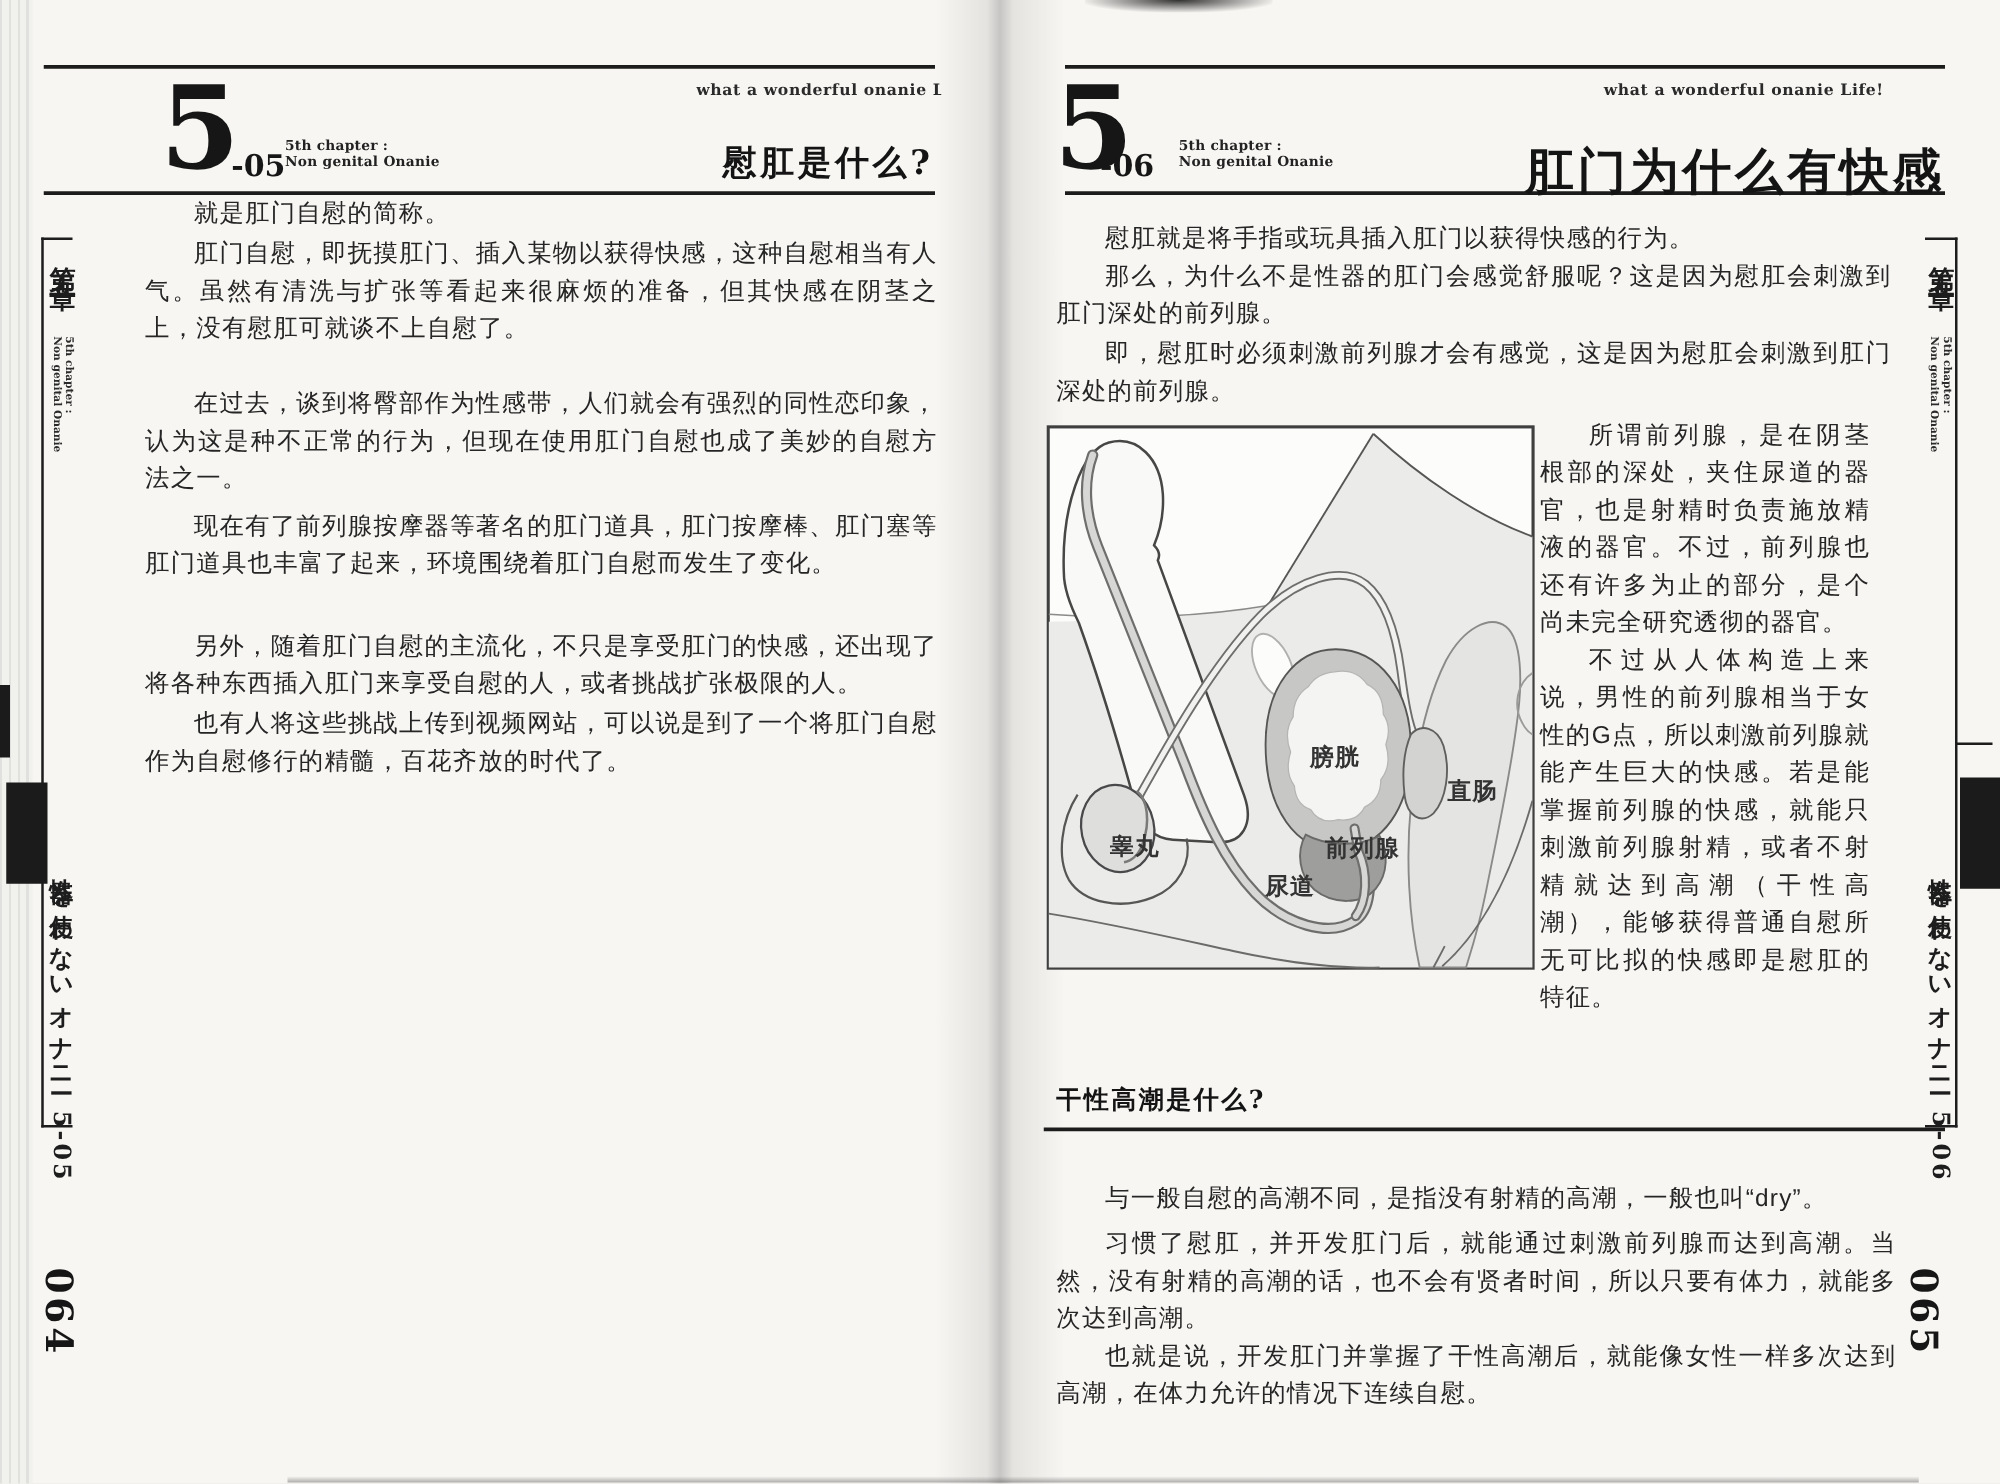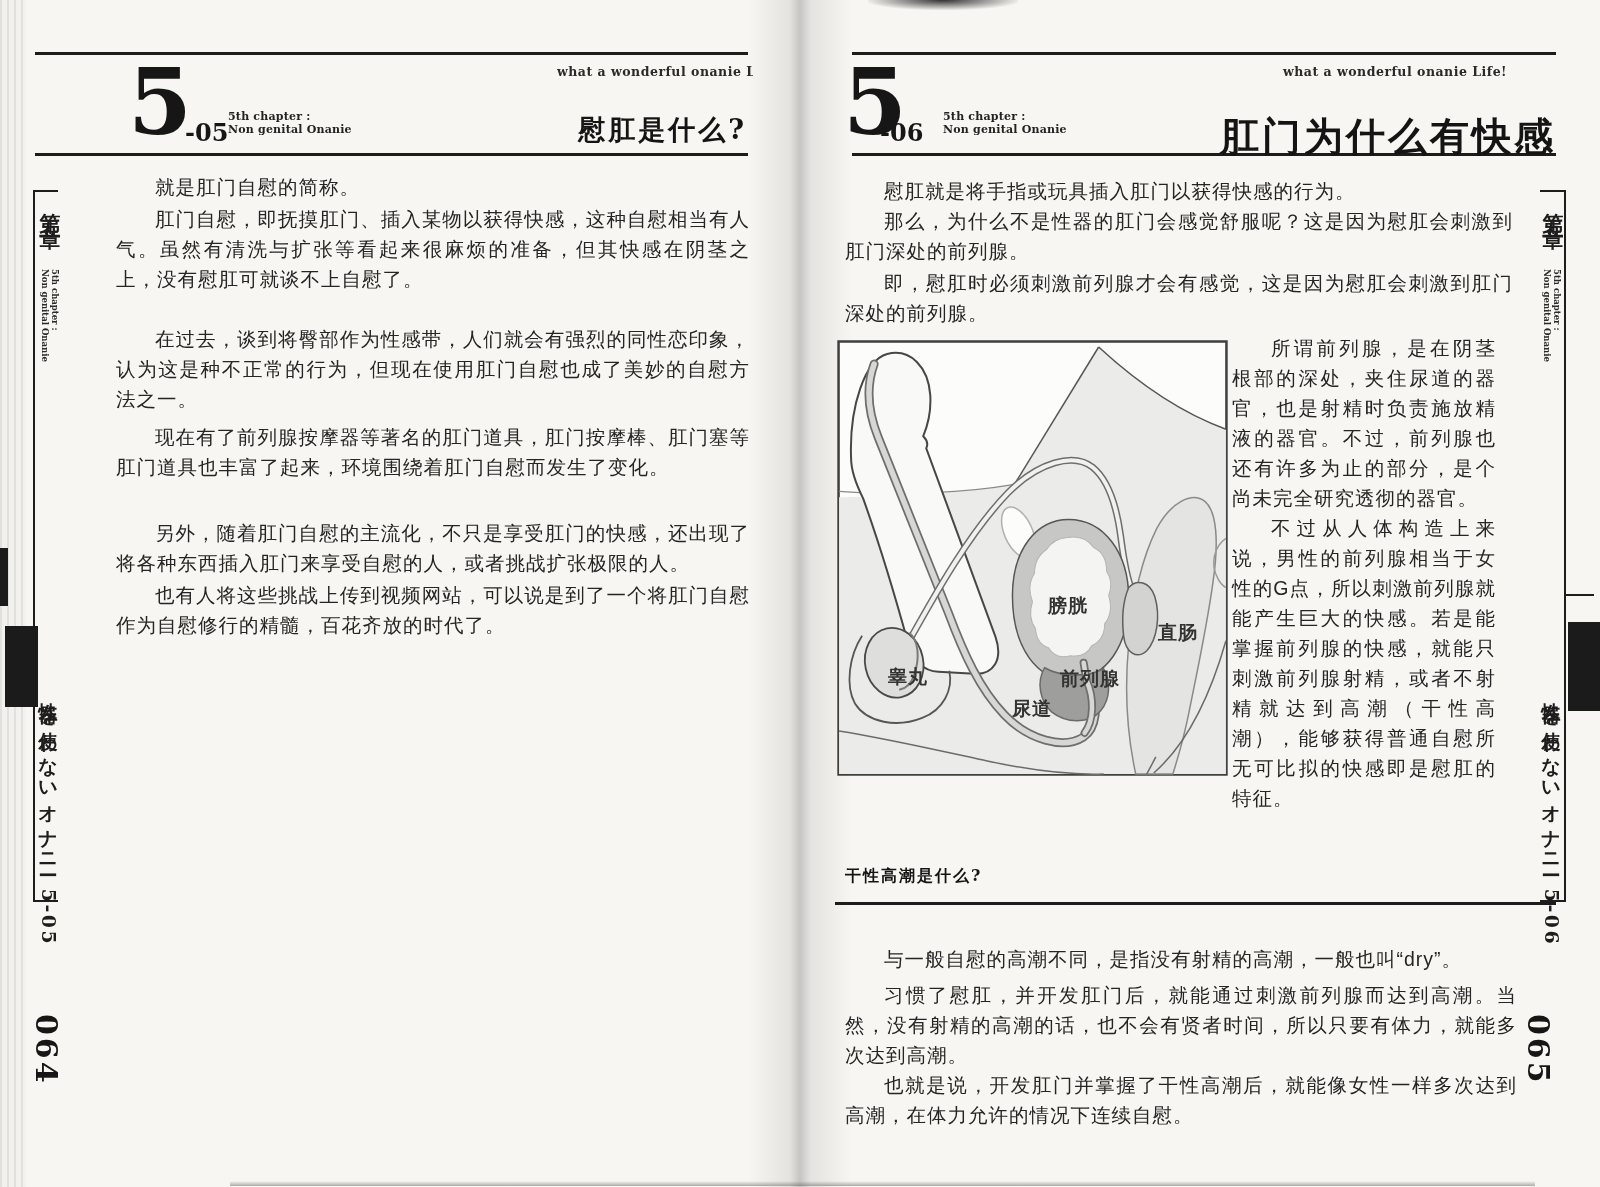--- a/index.html
+++ b/index.html
@@ -60,21 +60,21 @@
 
   <div class="abs bignum" style="left:128px;top:56px;">5</div>
   <div class="abs secnum" style="left:185px;top:118px;">-05</div>
   <div class="abs chapsmall" style="left:228px;top:111px;">
     <div>5th chapter :</div>
     <div>Non genital Onanie</div>
   </div>
   <div class="abs runhead" style="left:557px;top:64px;width:196px;overflow:hidden;">what a wonderful onanie Life!</div>
   <div class="abs pagetitle" style="right:853px;top:112px;font-size:27px;">慰肛是什么?</div>
 
-  <div class="textcol" style="left:116px;top:172px;width:634px;">
+  <div class="textcol" style="left:116px;top:156px;width:634px;">
     <p>就是肛门自慰的简称。</p>
     <p class="mt2">肛门自慰，即抚摸肛门、插入某物以获得快感，这种自慰相当有人气。虽然有清洗与扩张等看起来很麻烦的准备，但其快感在阴茎之上，没有慰肛可就谈不上自慰了。</p>
     <p class="mt30">在过去，谈到将臀部作为性感带，人们就会有强烈的同性恋印象，认为这是种不正常的行为，但现在使用肛门自慰也成了美妙的自慰方法之一。</p>
     <p class="mt8">现在有了前列腺按摩器等著名的肛门道具，肛门按摩棒、肛门塞等肛门道具也丰富了起来，环境围绕着肛门自慰而发生了变化。</p>
     <p class="mt36">另外，随着肛门自慰的主流化，不只是享受肛门的快感，还出现了将各种东西插入肛门来享受自慰的人，或者挑战扩张极限的人。</p>
     <p class="mt2">也有人将这些挑战上传到视频网站，可以说是到了一个将肛门自慰作为自慰修行的精髓，百花齐放的时代了。</p>
   </div>
 
   <div class="vline" style="left:33px;top:190px;height:712px;"></div>
   <div class="tick" style="left:33px;top:190px;width:25px;"></div>
@@ -140,21 +140,21 @@
   <span class="dlabel" style="left:1158px;top:620px;">直肠</span>
   <span class="dlabel" style="left:1060px;top:666px;text-align:right;">前列腺</span>
   <span class="dlabel" style="left:1012px;top:696px;">尿道</span>
   <span class="dlabel" style="left:888px;top:664px;">睾丸</span>
 
   <div class="textcol" style="left:1232px;top:333px;width:264px;">
     <p>所谓前列腺，是在阴茎根部的深处，夹住尿道的器官，也是射精时负责施放精液的器官。不过，前列腺也还有许多为止的部分，是个尚未完全研究透彻的器官。</p>
     <p>不过从人体构造上来说，男性的前列腺相当于女性的G点，所以刺激前列腺就能产生巨大的快感。若是能掌握前列腺的快感，就能只刺激前列腺射精，或者不射精就达到高潮（干性高潮），能够获得普通自慰所无可比拟的快感即是慰肛的特征。</p>
   </div>
 
-  <div class="abs pagetitle" style="left:845px;top:866px;font-size:16px;letter-spacing:2px;">干性高潮是什么?</div>
+  <div class="abs pagetitle" style="left:845px;top:866px;font-size:20px;letter-spacing:2px;">干性高潮是什么?</div>
   <div class="rule" style="left:835px;top:902px;width:721px;height:2.5px;"></div>
   <div class="textcol" style="left:845px;top:932px;width:672px;margin-top:12px;">
     <p>与一般自慰的高潮不同，是指没有射精的高潮，一般也叫“dry”。</p>
     <p class="mt6">习惯了慰肛，并开发肛门后，就能通过刺激前列腺而达到高潮。当然，没有射精的高潮的话，也不会有贤者时间，所以只要有体力，就能多次达到高潮。</p>
     <p>也就是说，开发肛门并掌握了干性高潮后，就能像女性一样多次达到高潮，在体力允许的情况下连续自慰。</p>
   </div>
 
   <div class="vline" style="left:1564px;top:190px;height:712px;"></div>
   <div class="tick" style="left:1540px;top:190px;width:26px;"></div>
   <div class="tick" style="left:1540px;top:900px;width:26px;"></div>

